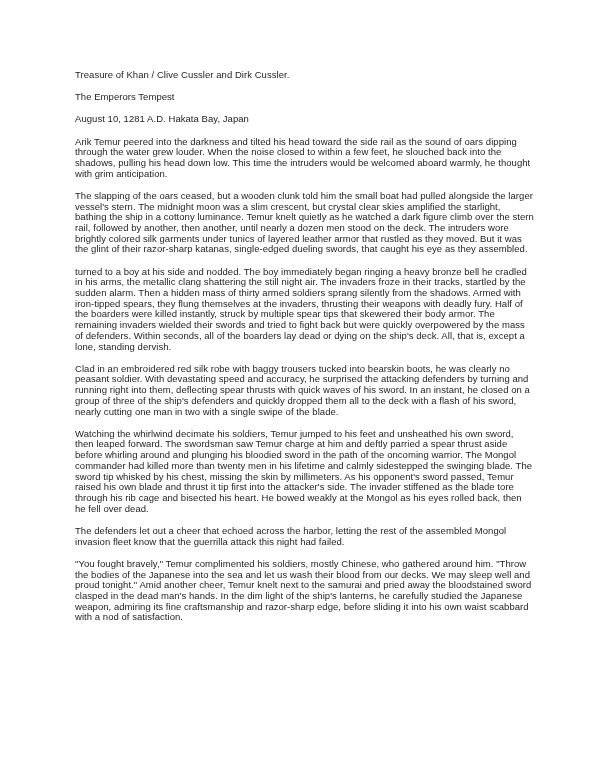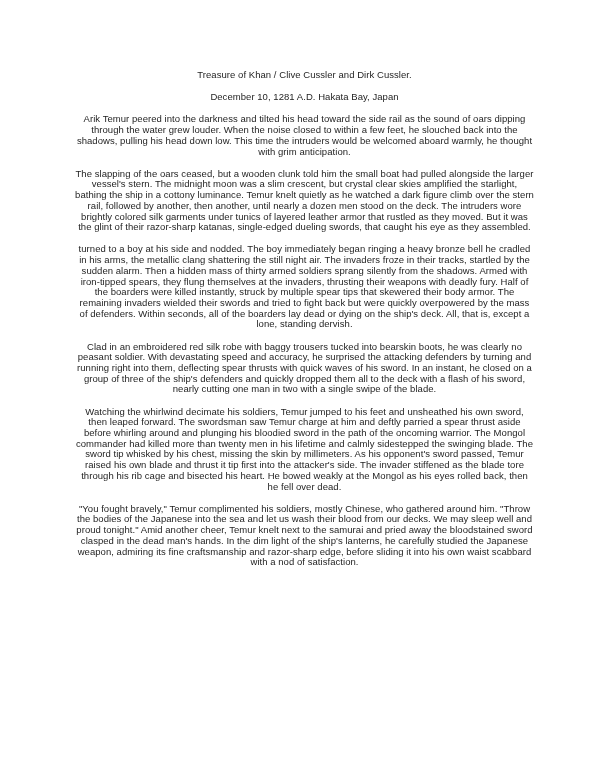--- a/index.html
+++ b/index.html
@@ -17,32 +17,34 @@
   }
   .page {
     position: absolute;
     left: 75px;
     top: 70px;
     width: 459px;
     color: #1e1e1e;
     font-size: 9.5px;
     line-height: 10.7px;
     letter-spacing: 0.05px;
-    text-align: center;
+    text-align: left;
   }
   .page p {
     margin: 0 0 11.5px 0;
     padding: 0;
   }
 </style>
 </head>
 <body>
 
 <div class="page">
   <p>Treasure of Khan / Clive Cussler and Dirk Cussler.</p>
-  <p>December 10, 1281 A.D. Hakata Bay, Japan</p>
+  <p>The Emperors Tempest</p>
+  <p>August 10, 1281 A.D. Hakata Bay, Japan</p>
   <p>Arik Temur peered into the darkness and tilted his head toward the side rail as the sound of oars dipping through the water grew louder. When the noise closed to within a few feet, he slouched back into the shadows, pulling his head down low. This time the intruders would be welcomed aboard warmly, he thought with grim anticipation.</p>
   <p>The slapping of the oars ceased, but a wooden clunk told him the small boat had pulled alongside the larger vessel's stern. The midnight moon was a slim crescent, but crystal clear skies amplified the starlight, bathing the ship in a cottony luminance. Temur knelt quietly as he watched a dark figure climb over the stern rail, followed by another, then another, until nearly a dozen men stood on the deck. The intruders wore brightly colored silk garments under tunics of layered leather armor that rustled as they moved. But it was the glint of their razor-sharp katanas, single-edged dueling swords, that caught his eye as they assembled.</p>
   <p>turned to a boy at his side and nodded. The boy immediately began ringing a heavy bronze bell he cradled in his arms, the metallic clang shattering the still night air. The invaders froze in their tracks, startled by the sudden alarm. Then a hidden mass of thirty armed soldiers sprang silently from the shadows. Armed with iron-tipped spears, they flung themselves at the invaders, thrusting their weapons with deadly fury. Half of the boarders were killed instantly, struck by multiple spear tips that skewered their body armor. The remaining invaders wielded their swords and tried to fight back but were quickly overpowered by the mass of defenders. Within seconds, all of the boarders lay dead or dying on the ship's deck. All, that is, except a lone, standing dervish.</p>
   <p>Clad in an embroidered red silk robe with baggy trousers tucked into bearskin boots, he was clearly no peasant soldier. With devastating speed and accuracy, he surprised the attacking defenders by turning and running right into them, deflecting spear thrusts with quick waves of his sword. In an instant, he closed on a group of three of the ship's defenders and quickly dropped them all to the deck with a flash of his sword, nearly cutting one man in two with a single swipe of the blade.</p>
   <p>Watching the whirlwind decimate his soldiers, Temur jumped to his feet and unsheathed his own sword, then leaped forward. The swordsman saw Temur charge at him and deftly parried a spear thrust aside before whirling around and plunging his bloodied sword in the path of the oncoming warrior. The Mongol commander had killed more than twenty men in his lifetime and calmly sidestepped the swinging blade. The sword tip whisked by his chest, missing the skin by millimeters. As his opponent's sword passed, Temur raised his own blade and thrust it tip first into the attacker's side. The invader stiffened as the blade tore through his rib cage and bisected his heart. He bowed weakly at the Mongol as his eyes rolled back, then he fell over dead.</p>
+  <p>The defenders let out a cheer that echoed across the harbor, letting the rest of the assembled Mongol invasion fleet know that the guerrilla attack this night had failed.</p>
   <p>"You fought bravely," Temur complimented his soldiers, mostly Chinese, who gathered around him. "Throw the bodies of the Japanese into the sea and let us wash their blood from our decks. We may sleep well and proud tonight." Amid another cheer, Temur knelt next to the samurai and pried away the bloodstained sword clasped in the dead man's hands. In the dim light of the ship's lanterns, he carefully studied the Japanese weapon, admiring its fine craftsmanship and razor-sharp edge, before sliding it into his own waist scabbard with a nod of satisfaction.</p>
 </div>
 
 </body></html>

